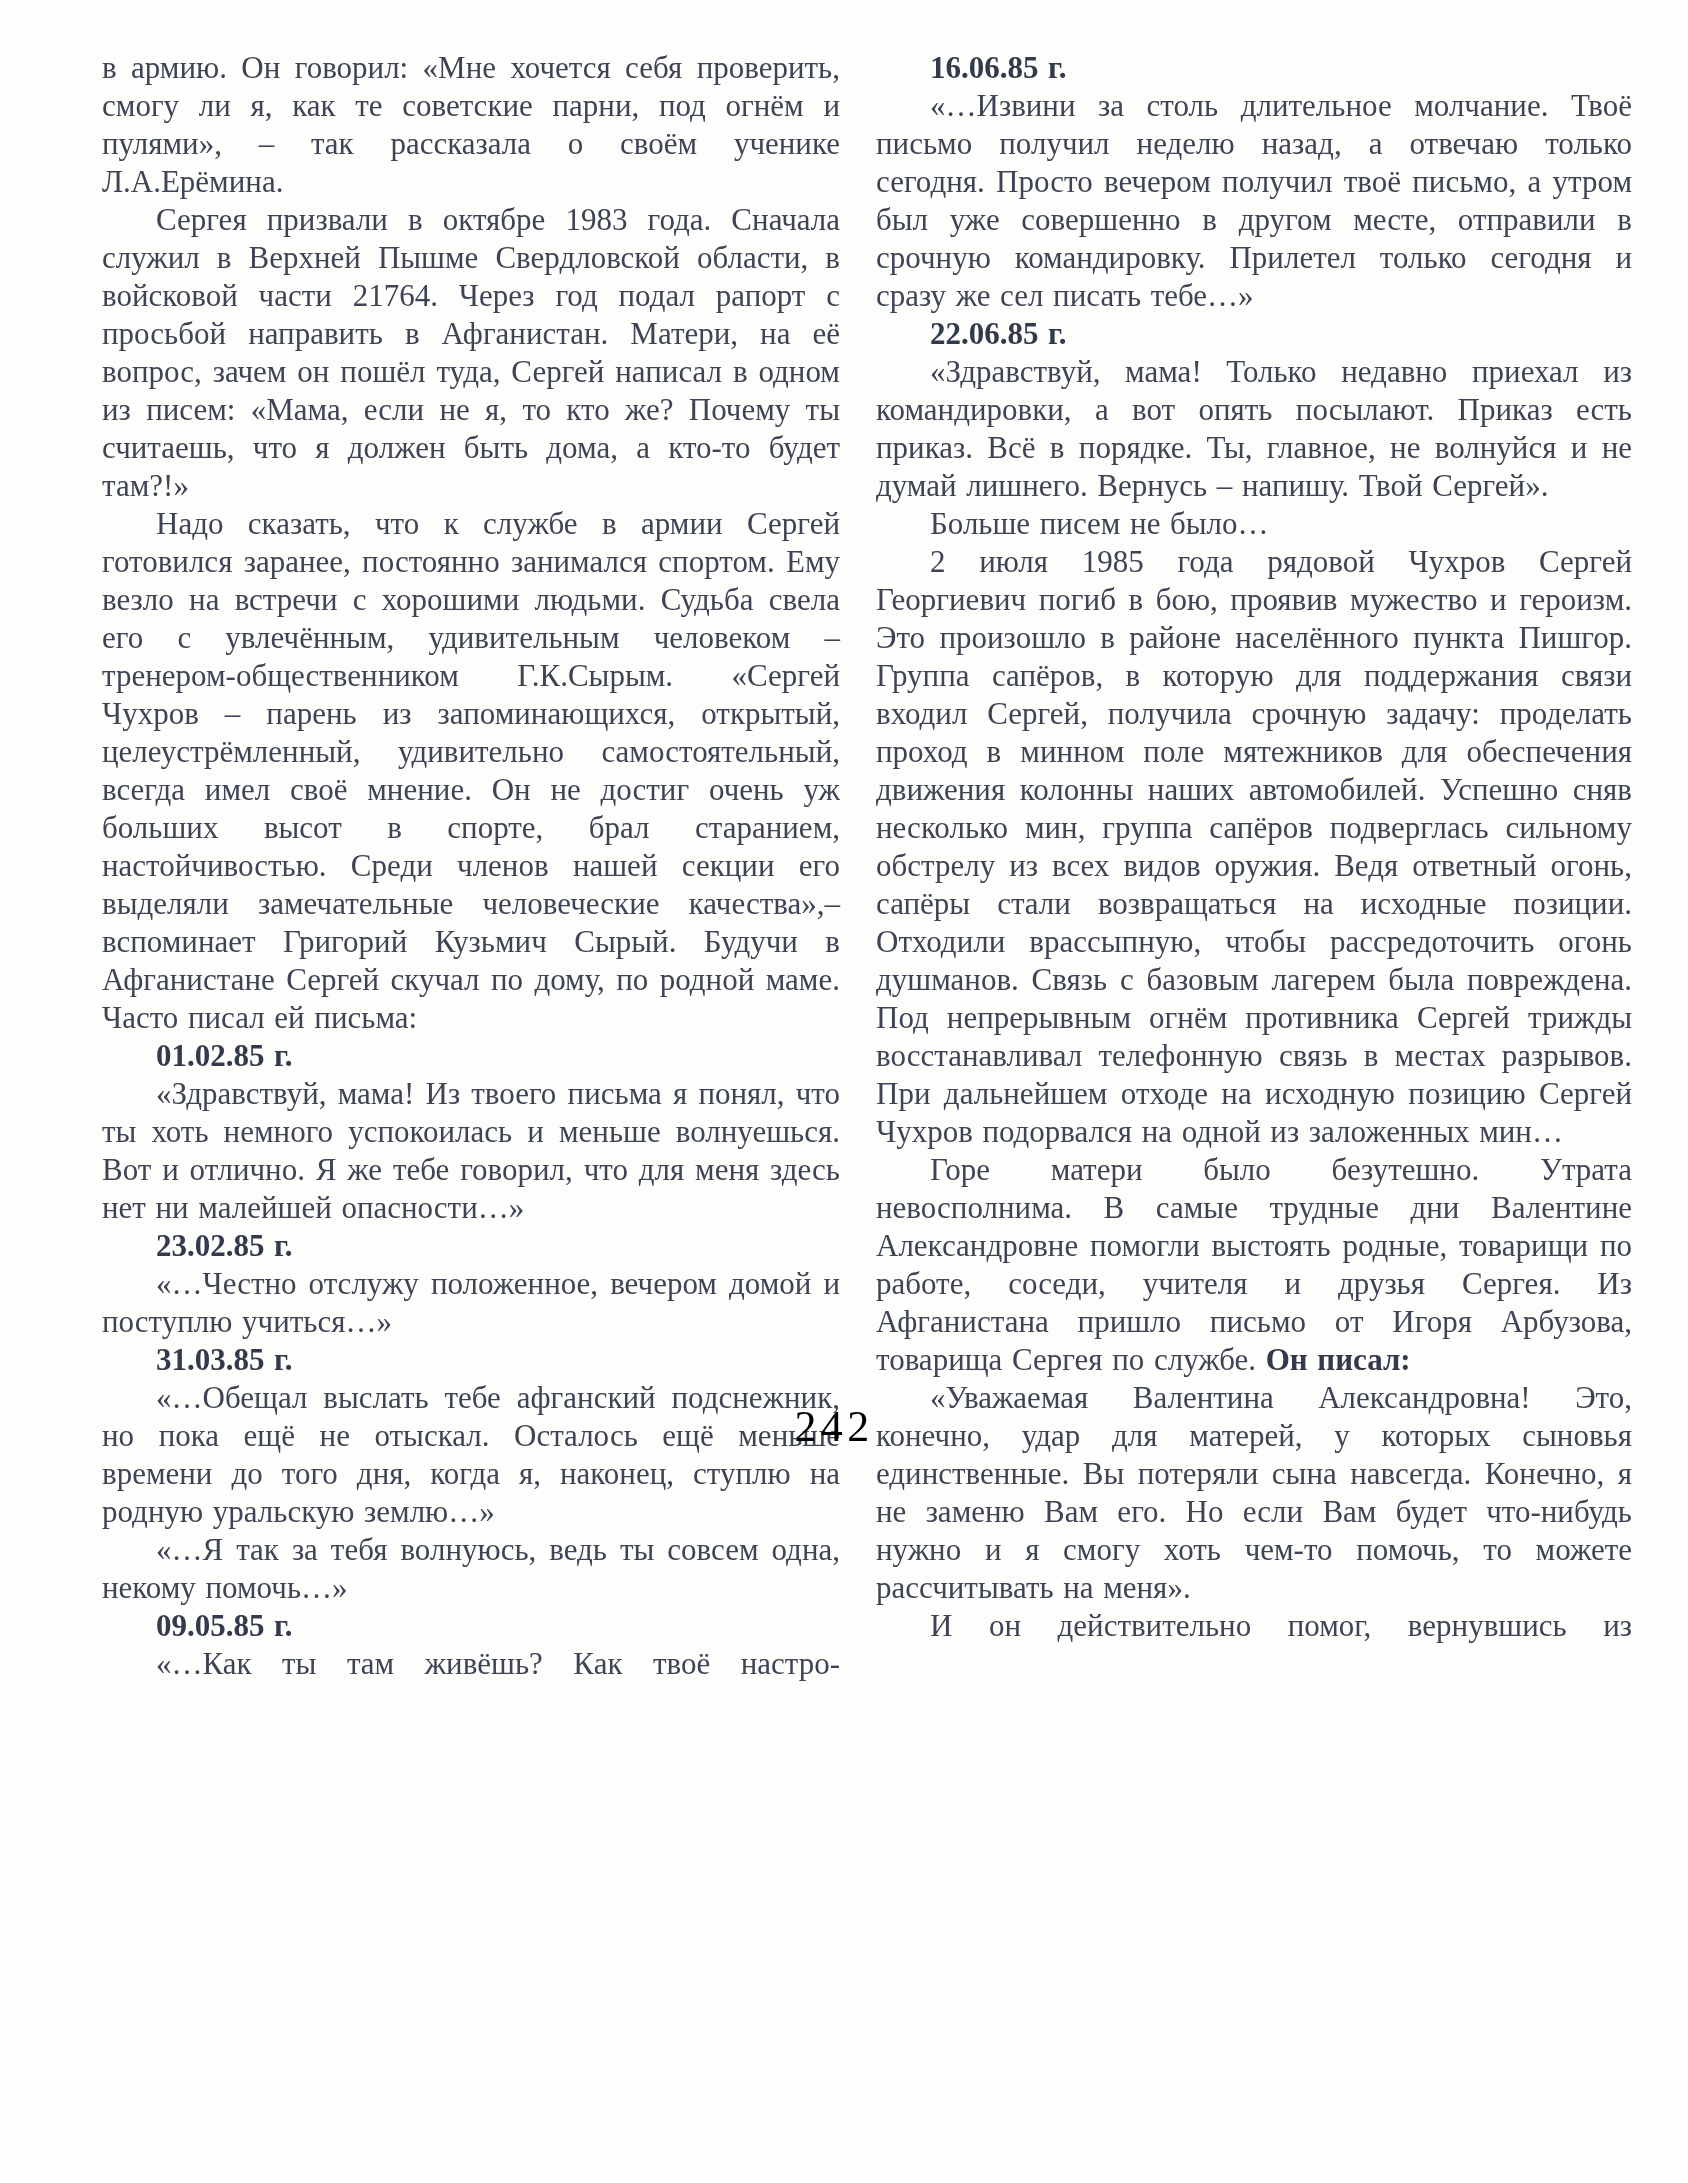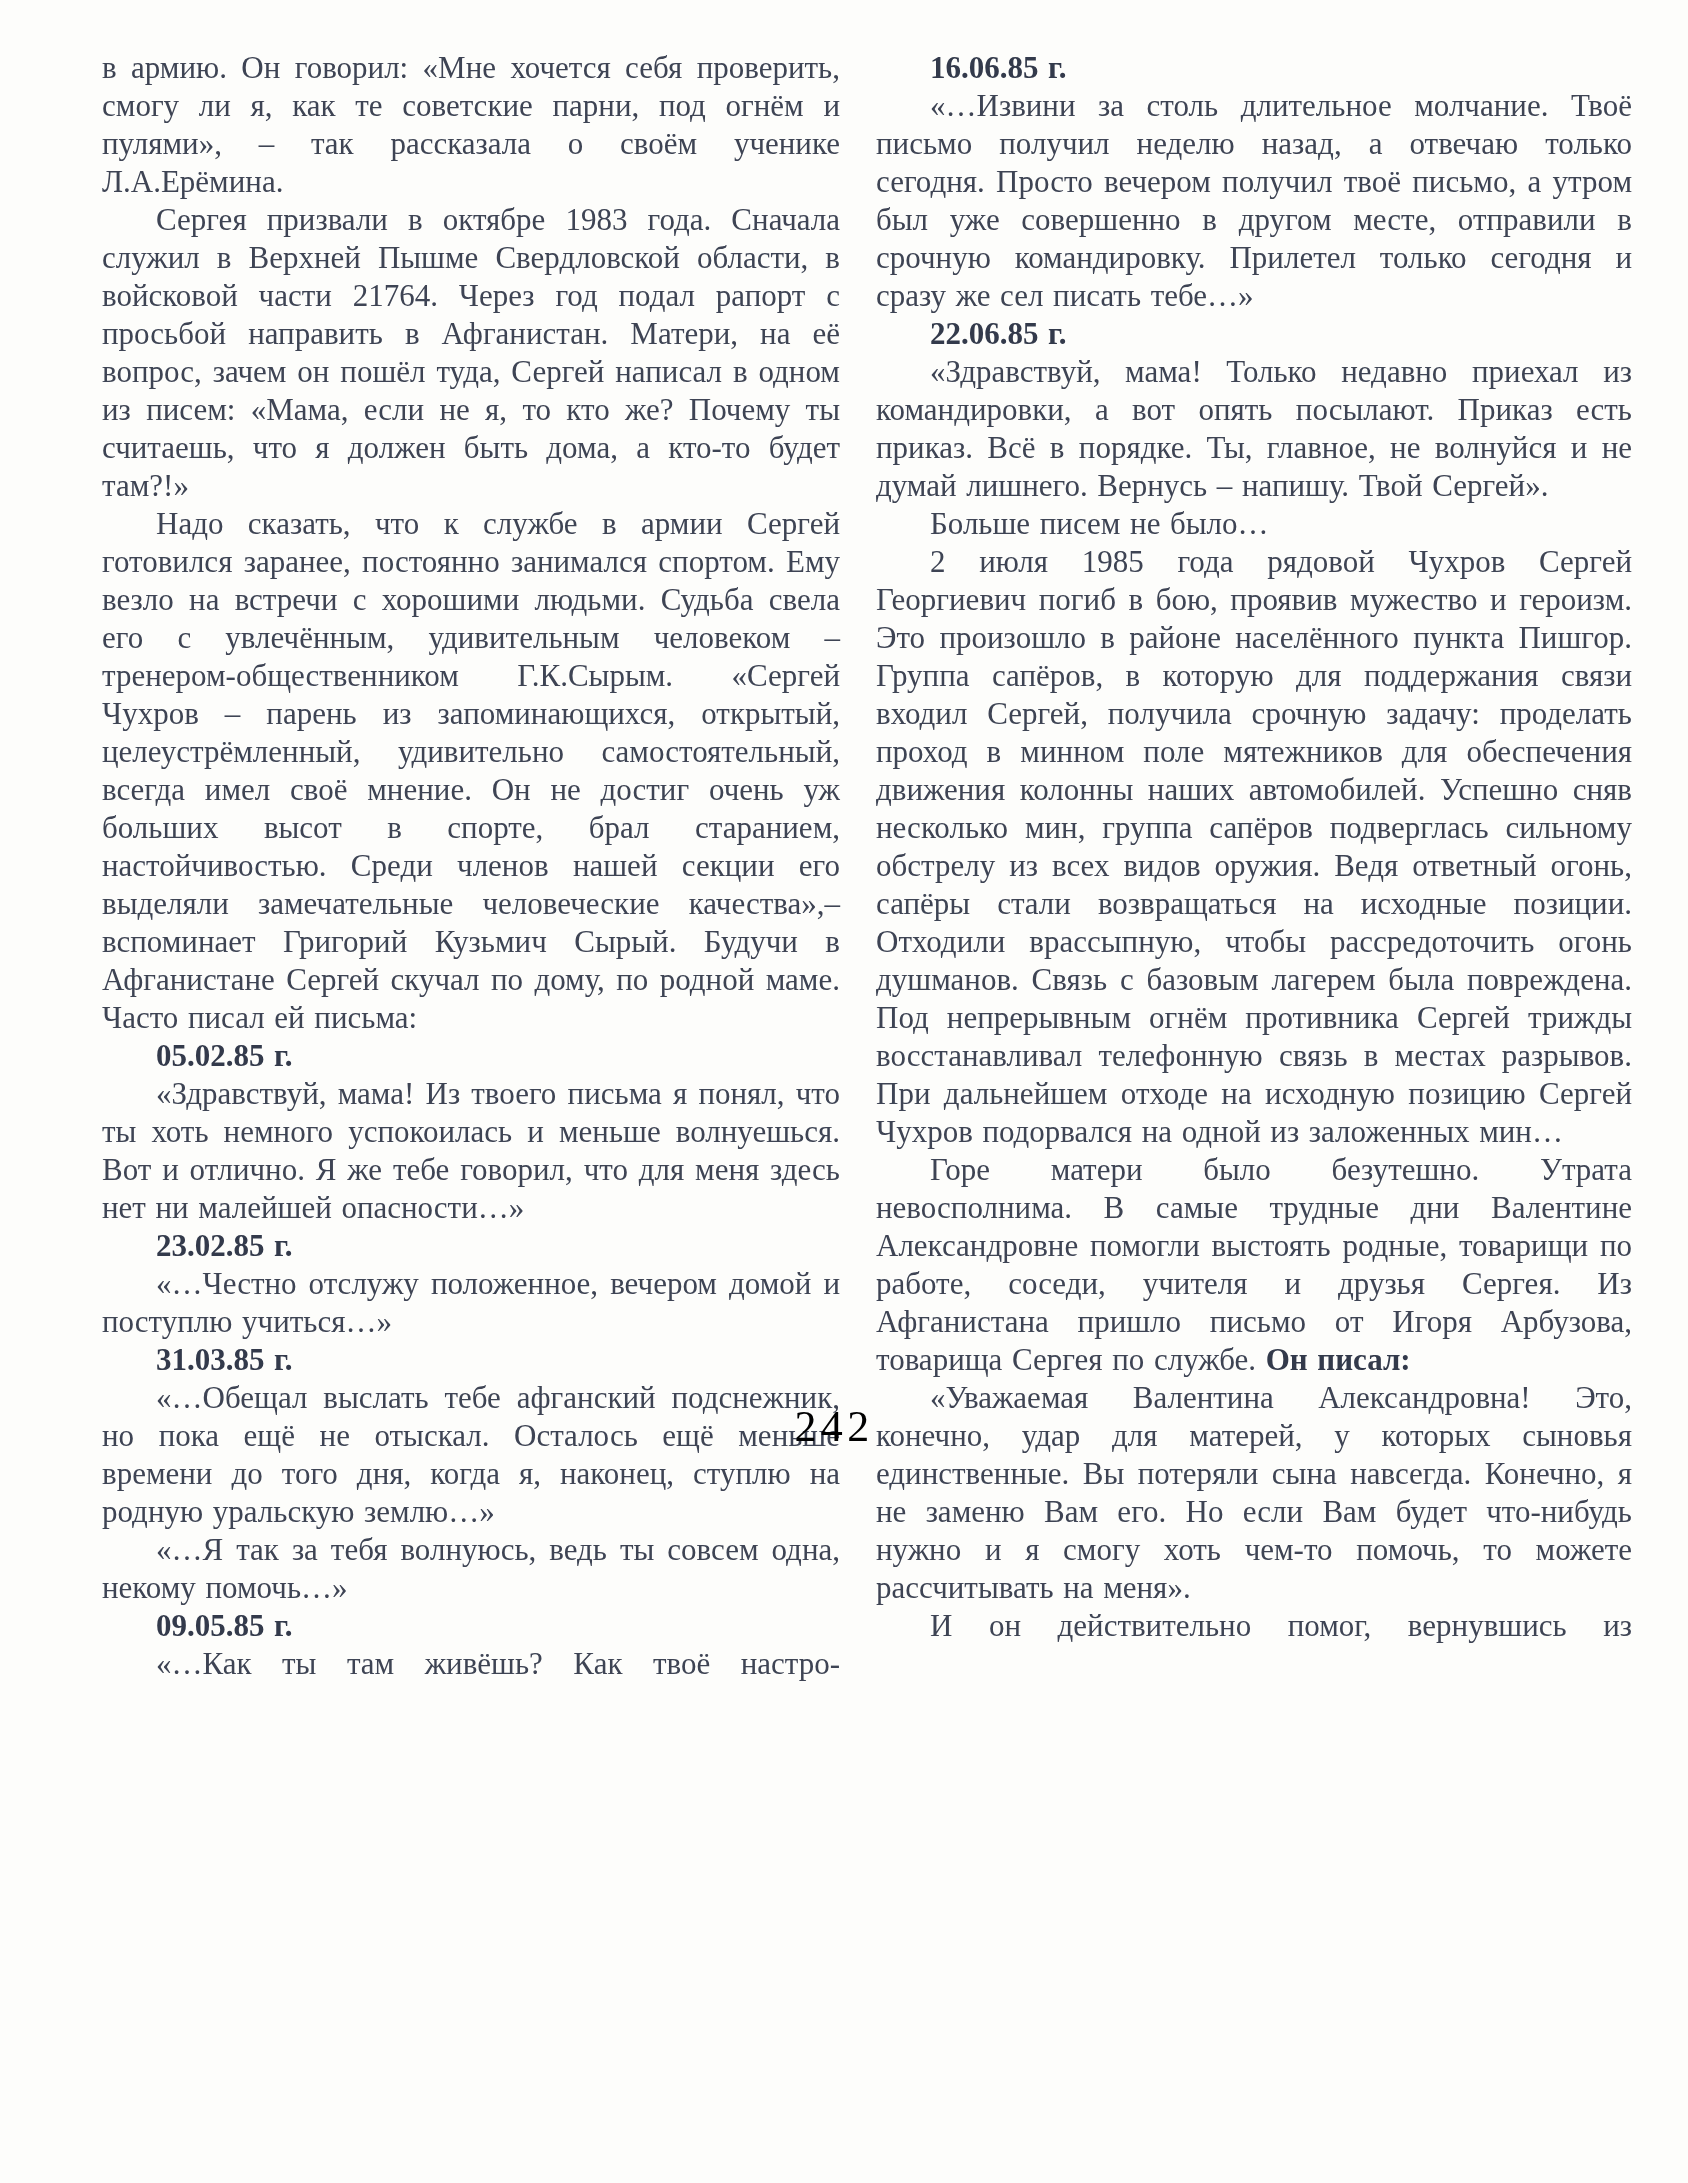--- a/index.html
+++ b/index.html
@@ -51,21 +51,21 @@
 </style>
 </head>
 <body>
 
 <div class="page">
   <div class="columns">
     <div class="col col-left" id="col-left">
         <p class="cont">в армию. Он говорил: «Мне хочется себя проверить, смогу ли я, как те советские парни, под огнём и пулями», – так рассказала о своём ученике Л.А.Ерёмина.</p>
         <p class="para">Сергея призвали в октябре 1983 года. Сначала служил в Верхней Пышме Свердловской области, в войсковой части 21764. Через год подал рапорт с просьбой направить в Афганистан. Матери, на её вопрос, зачем он пошёл туда, Сергей написал в одном из писем: «Мама, если не я, то кто же? Почему ты считаешь, что я должен быть дома, а кто-то будет там?!»</p>
         <p class="para">Надо сказать, что к службе в армии Сергей готовился заранее, постоянно занимался спортом. Ему везло на встречи с хорошими людьми. Судьба свела его с увлечённым, удивительным человеком – тренером-общественником Г.К.Сырым. «Сергей Чухров – парень из запоминающихся, открытый, целеустрёмленный, удивительно самостоятельный, всегда имел своё мнение. Он не достиг очень уж больших высот в спорте, брал старанием, настойчивостью. Среди членов нашей секции его выделяли замечательные человеческие качества»,– вспоминает Григорий Кузьмич Сырый. Будучи в Афганистане Сергей скучал по дому, по родной маме. Часто писал ей письма:</p>
-        <p class="date">05.02.85 г.</p>
+        <p class="date">01.02.85 г.</p>
         <p class="para">«Здравствуй, мама! Из твоего письма я понял, что ты хоть немного успокоилась и меньше волнуешься. Вот и отлично. Я же тебе говорил, что для меня здесь нет ни малейшей опасности…»</p>
         <p class="date">23.02.85 г.</p>
         <p class="para">«…Честно отслужу положенное, вечером домой и поступлю учиться…»</p>
         <p class="date">31.03.85 г.</p>
         <p class="para">«…Обещал выслать тебе афганский подснежник, но пока ещё не отыскал. Осталось ещё меньше времени до того дня, когда я, наконец, ступлю на родную уральскую землю…»</p>
         <p class="para">«…Я так за тебя волнуюсь, ведь ты совсем одна, некому помочь…»</p>
         <p class="date">09.05.85 г.</p>
         <p class="para fill-last">«…Как ты там живёшь? Как твоё настро-</p>
       </div>
     <div class="col col-right" id="col-right">

